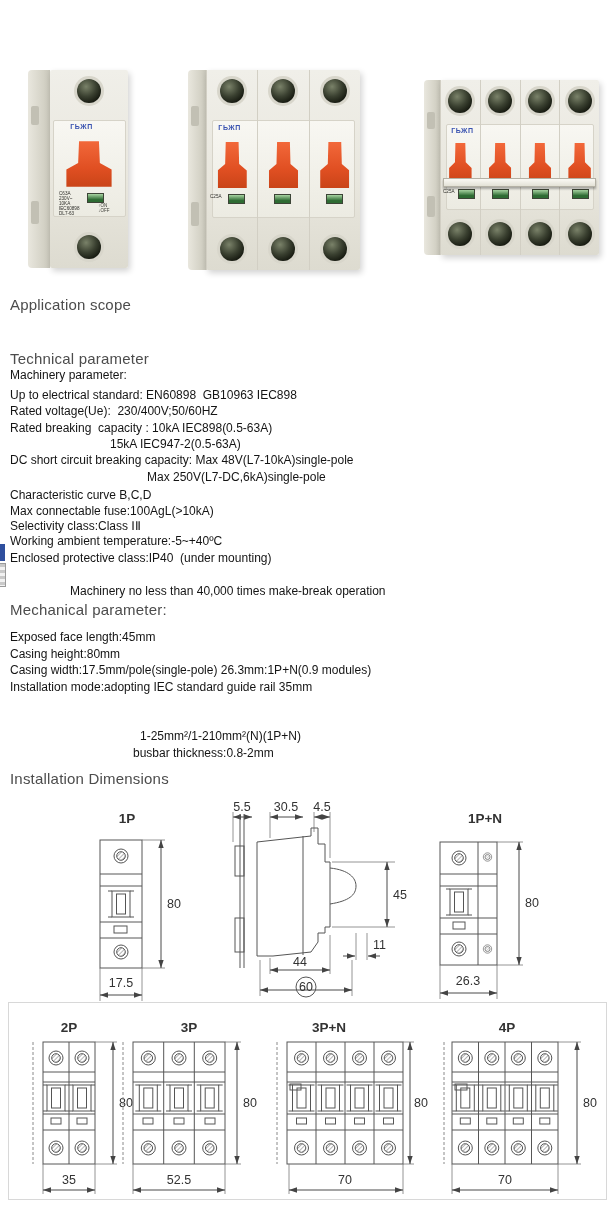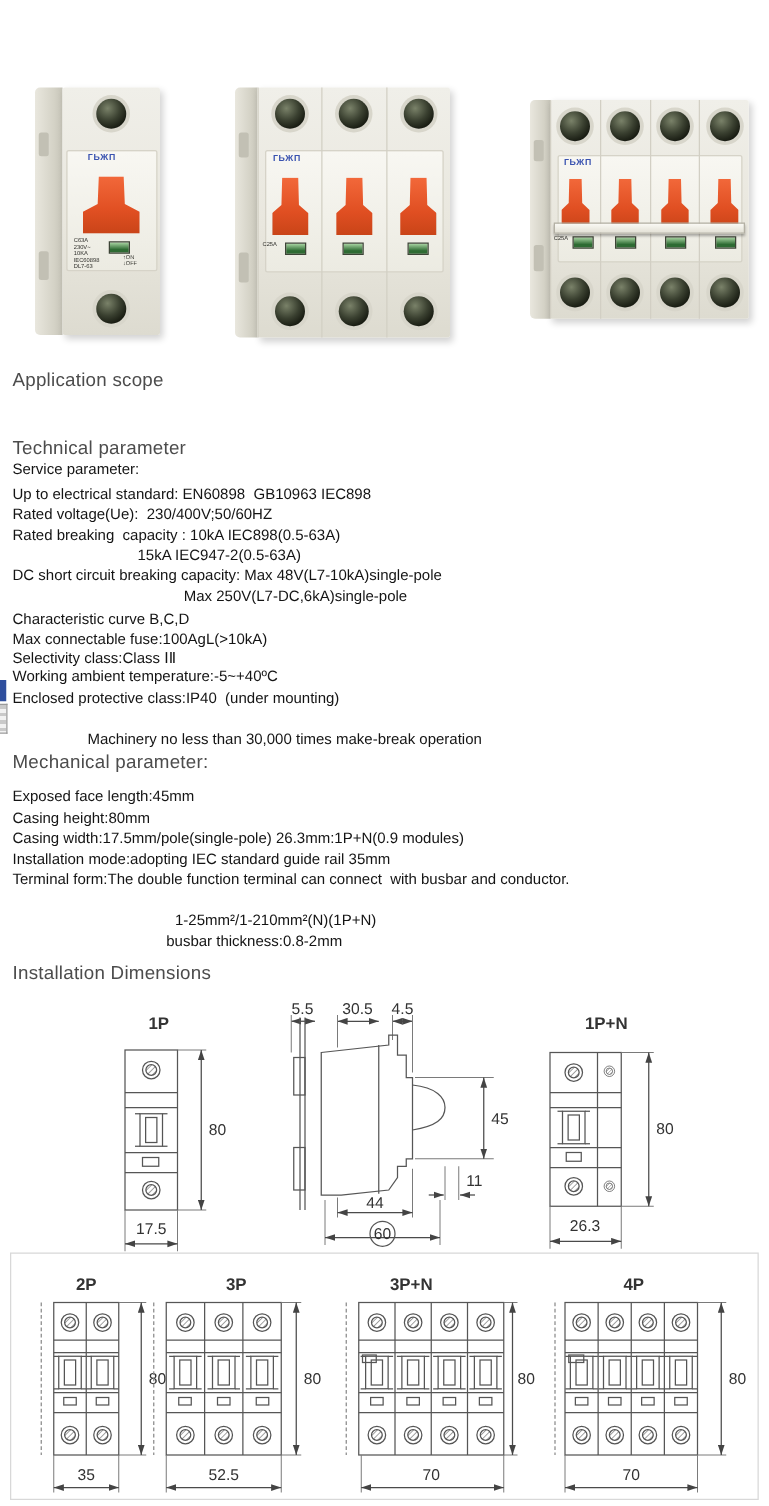--- a/index.html
+++ b/index.html
@@ -172,40 +172,39 @@
         <div class="gwin" style="top:62%;left:30%"></div>
         <span class="screwp bot"></span>
       </div>
       <div class="tiebar" style="top:56%"></div>
     </div>
   </div>
 
   <div class="h" style="top:296px">Application scope</div>
 
   <div class="h" style="top:350px">Technical parameter</div>
-  <div class="tl" style="top:368px">Service parameter:</div>
+  <div class="tl" style="top:368px">Machinery parameter:</div>
   <div class="tl" style="top:388px">Up to electrical standard: EN60898  GB10963 IEC898</div>
   <div class="tl" style="top:404px">Rated voltage(Ue):  230/400V;50/60HZ</div>
   <div class="tl" style="top:421px">Rated breaking  capacity : 10kA IEC898(0.5-63A)</div>
   <div class="tl" style="top:437px;left:110px">15kA IEC947-2(0.5-63A)</div>
   <div class="tl" style="top:453px">DC short circuit breaking capacity: Max 48V(L7-10kA)single-pole</div>
   <div class="tl" style="top:470px;left:147px">Max 250V(L7-DC,6kA)single-pole</div>
   <div class="tl" style="top:488px">Characteristic curve B,C,D</div>
   <div class="tl" style="top:504px">Max connectable fuse:100AgL(&gt;10kA)</div>
   <div class="tl" style="top:519px">Selectivity class:Class ⅠⅡ</div>
   <div class="tl" style="top:534px">Working ambient temperature:-5~+40ºC</div>
   <div class="tl" style="top:551px">Enclosed protective class:IP40  (under mounting)</div>
-  <div class="tl" style="top:584px;left:70px">Machinery no less than 30,000 times make-break operation</div>
+  <div class="tl" style="top:584px;left:70px">Machinery no less than 40,000 times make-break operation</div>
 
   <div class="h" style="top:601px">Mechanical parameter:</div>
   <div class="tl" style="top:630px">Exposed face length:45mm</div>
   <div class="tl" style="top:647px">Casing height:80mm</div>
   <div class="tl" style="top:663px">Casing width:17.5mm/pole(single-pole) 26.3mm:1P+N(0.9 modules)</div>
   <div class="tl" style="top:680px">Installation mode:adopting IEC standard guide rail 35mm</div>
-  <div class="tl" style="top:696px">Terminal form:The double function terminal can connect  with busbar and conductor.</div>
   <div class="tl" style="top:729px;left:140px">1-25mm²/1-210mm²(N)(1P+N)</div>
   <div class="tl" style="top:746px;left:133px">busbar thickness:0.8-2mm</div>
 
   <div class="h" style="top:770px">Installation Dimensions</div>
 
   <div class="edge-art-blue"></div>
   <div class="edge-art-gray"></div>
 
   <svg class="fig" style="left:85px;top:805px" width="115" height="200">
     <text class="figlabel" x="42" y="18" text-anchor="middle">1P</text>

